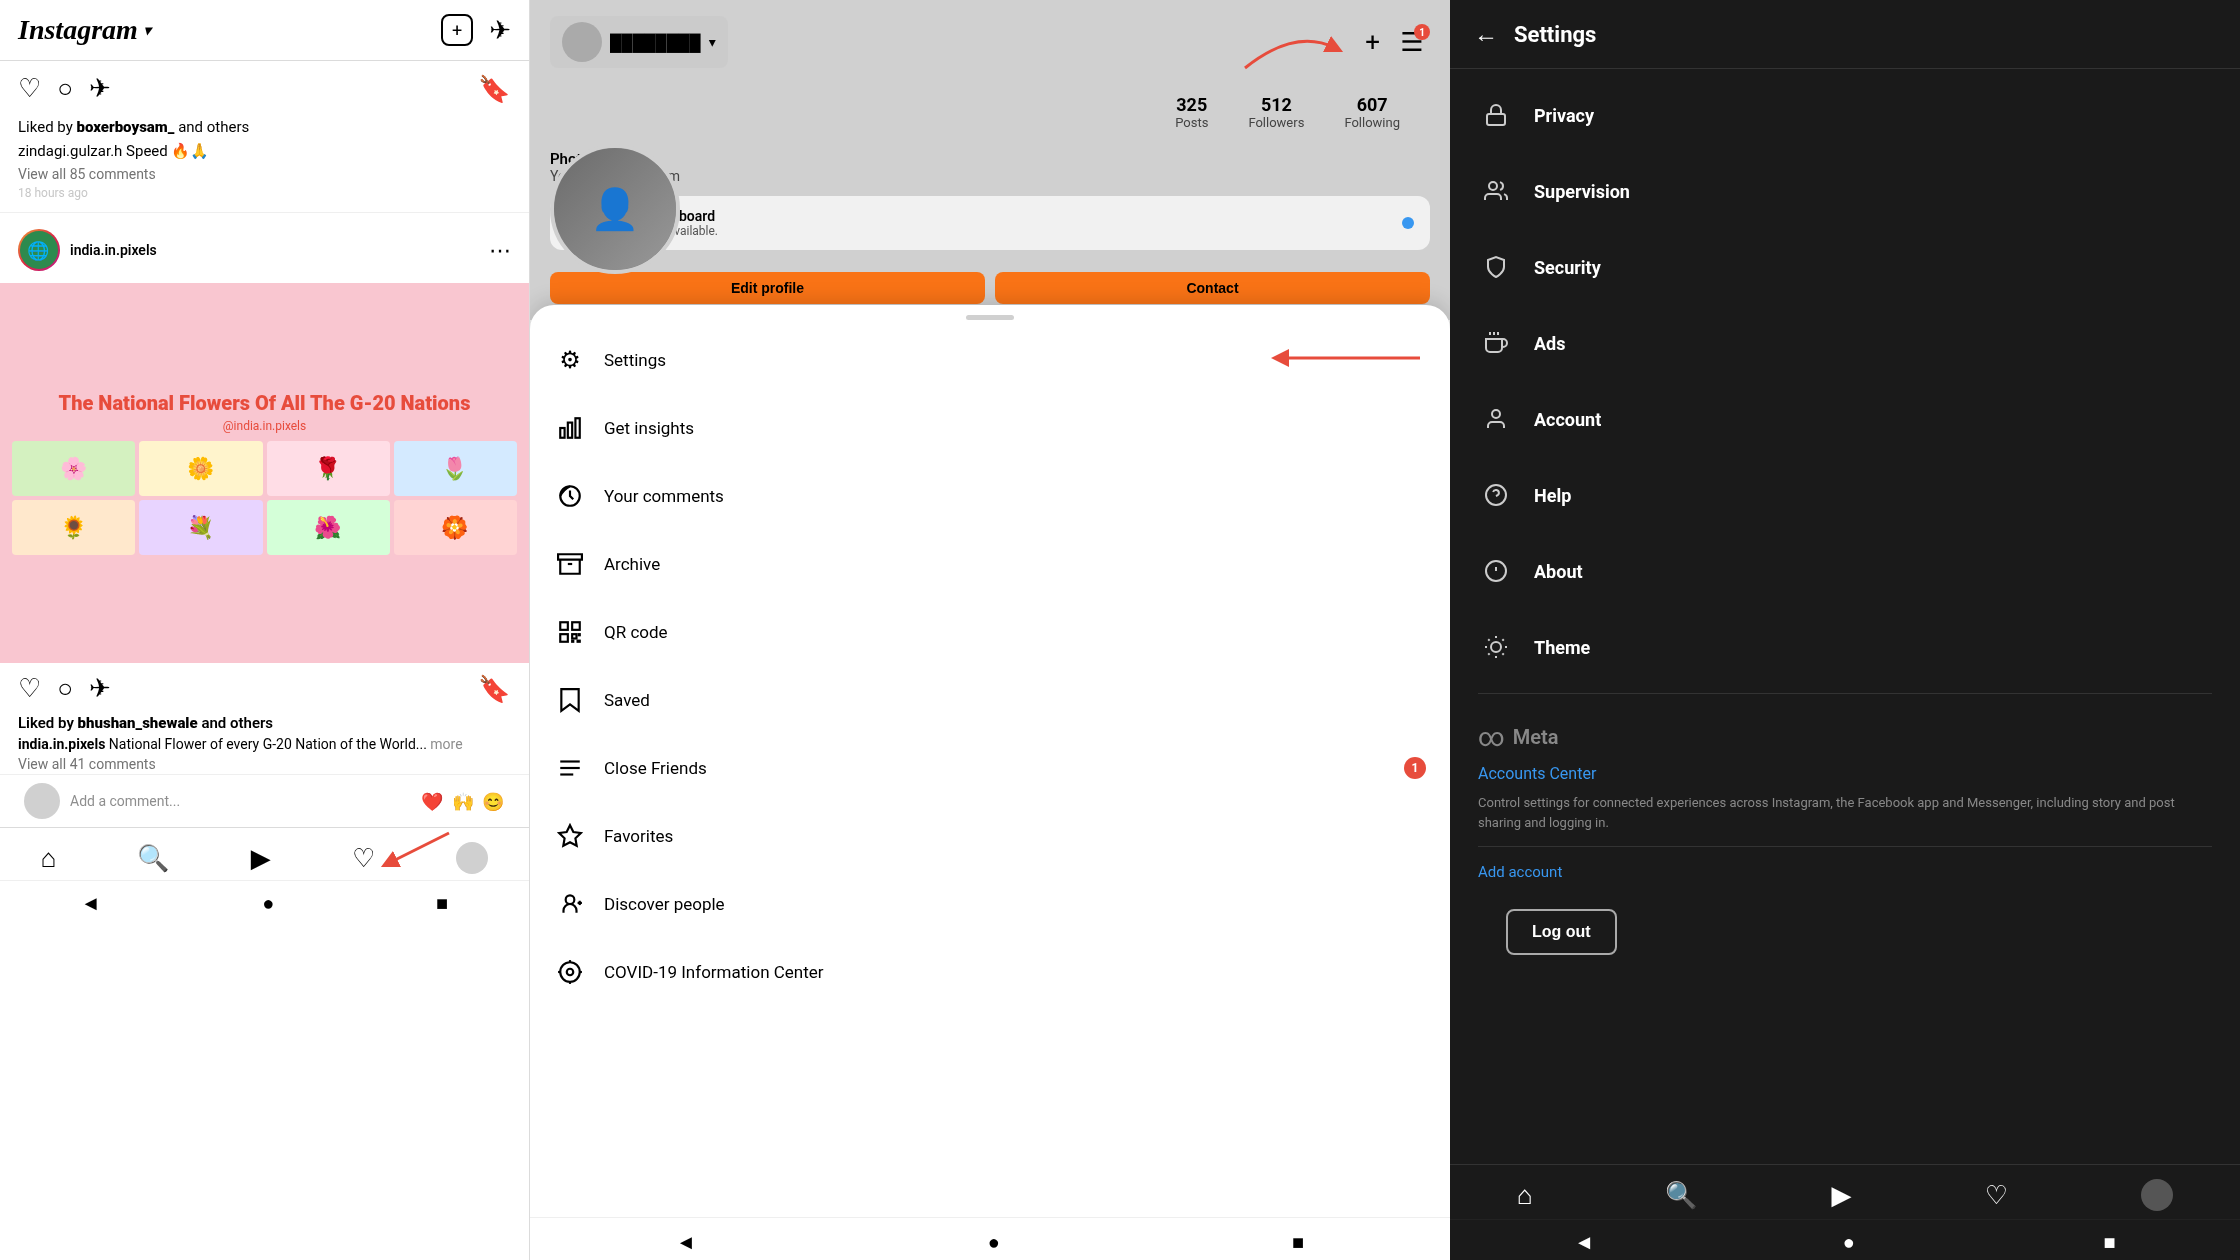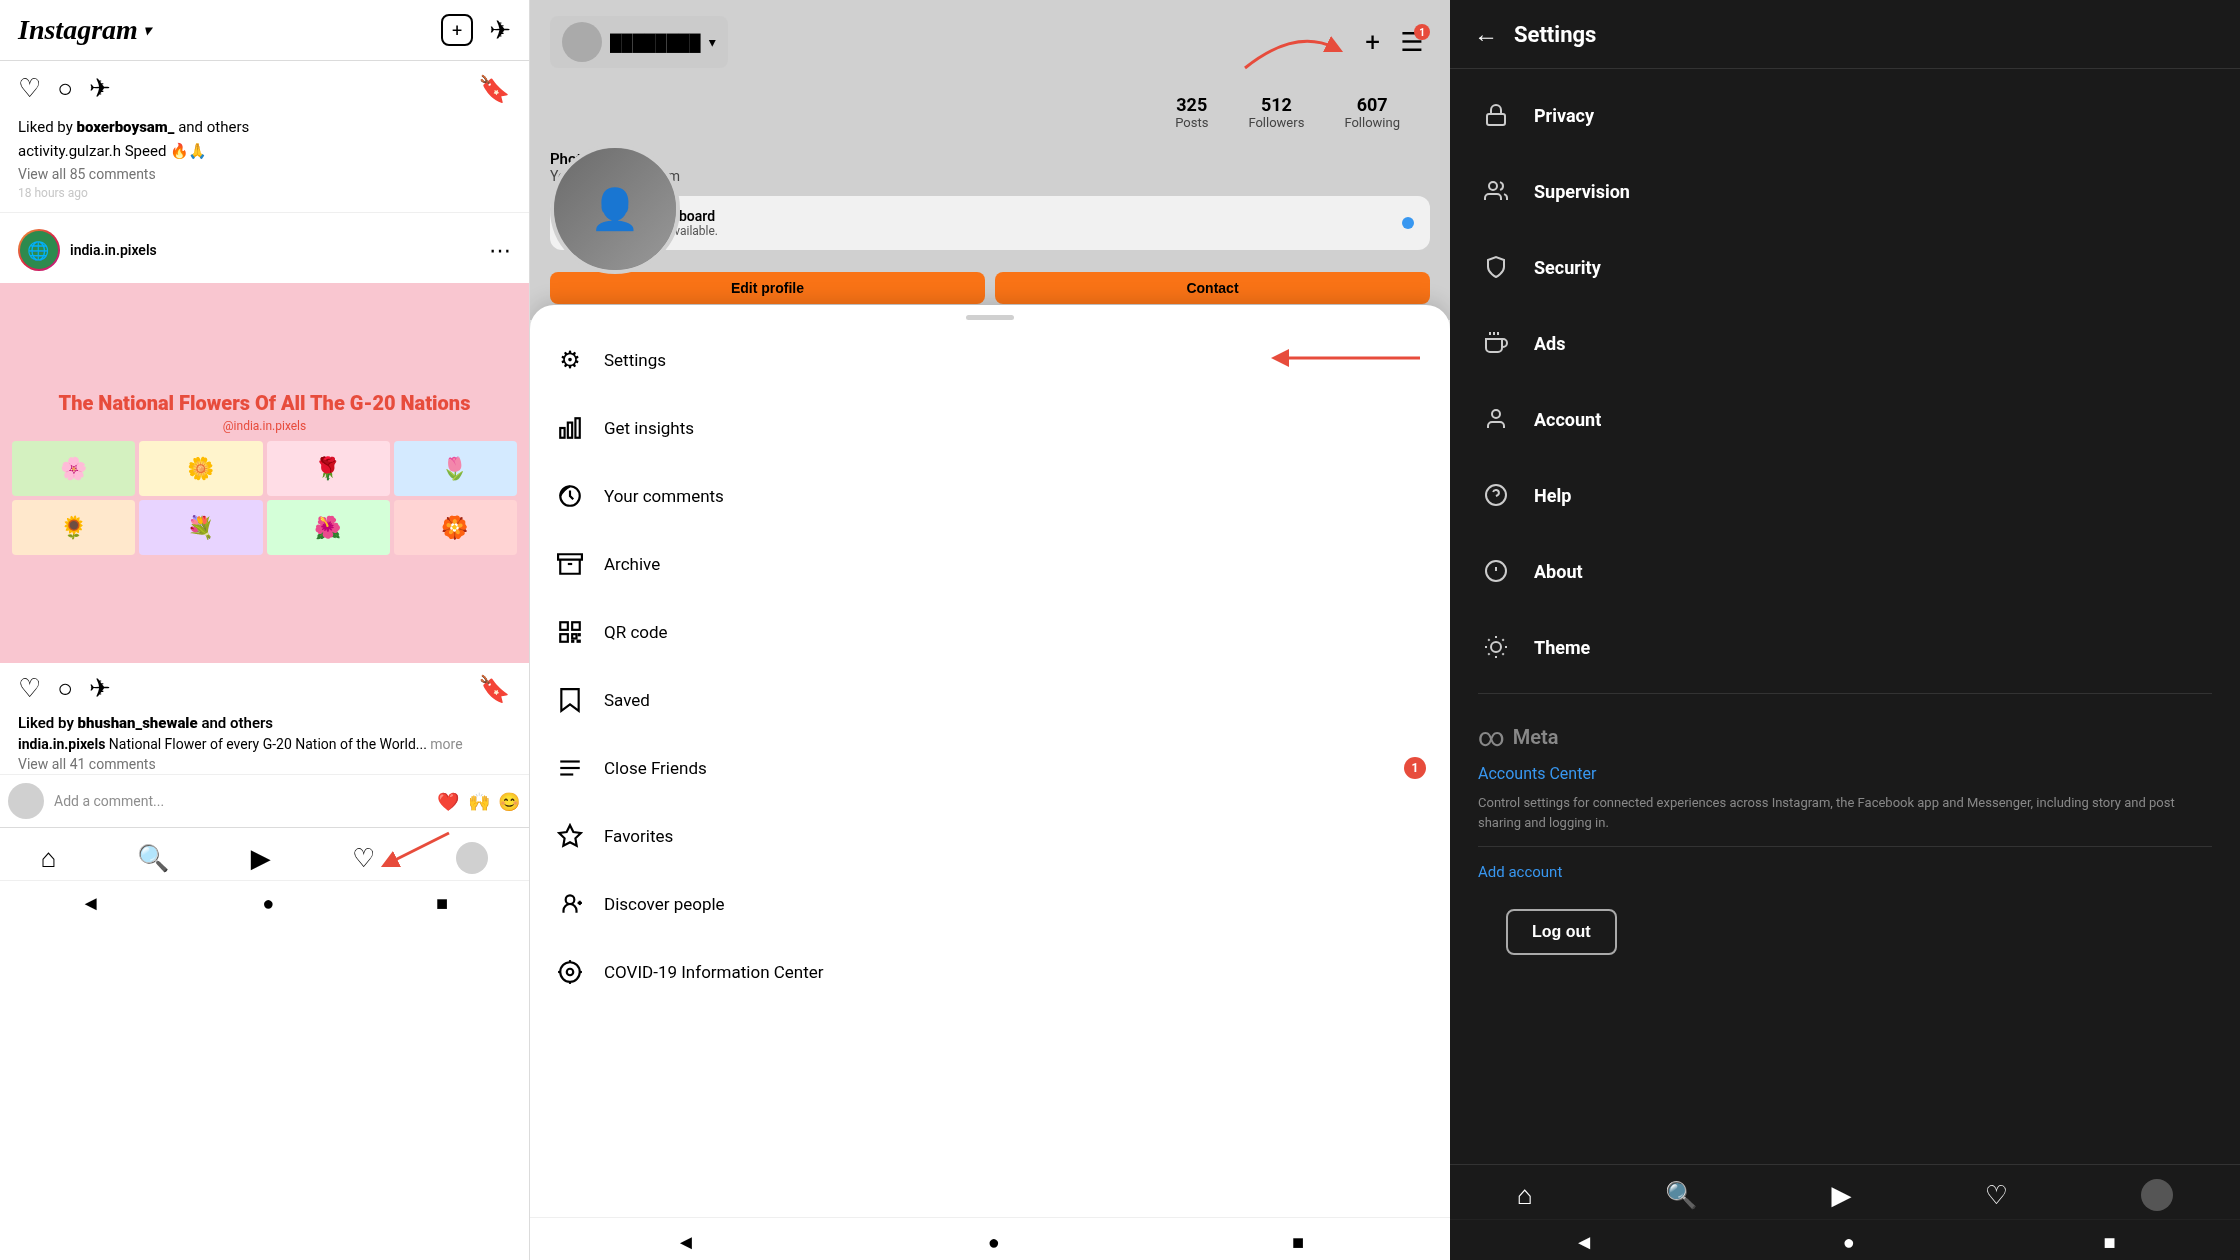--- a/index.html
+++ b/index.html
@@ -165,21 +165,21 @@
     }
 
     .post-likes2 { padding: 0 18px 4px; font-size: 15px; font-weight: 600; }
     .post-caption2 { padding: 0 18px 4px; font-size: 14px; }
     .post-caption2 b { font-weight: 700; }
     .post-comments2 { padding: 0 18px 2px; font-size: 14px; color: #737373; cursor: pointer; }
 
     .add-comment {
       display: flex;
       align-items: center;
-      padding: 8px 8px;
+      padding: 8px 24px;
       gap: 10px;
       border-top: 1px solid #efefef;
     }
     .comment-avatar {
       width: 36px; height: 36px; border-radius: 50%;
       background: #d0d0d0;
     }
     .comment-input {
       flex: 1;
       font-size: 14px;
@@ -509,21 +509,21 @@
     <span class="action-icon">🔖</span>
   </div>
 
   <div class="post-likes">
     <span>Liked by </span>
     <b>boxerboysam_</b>
     <span> and others</span>
   </div>
 
   <div class="post-caption">
-    <span>activity.gulzar.h Speed 🔥🙏</span>
+    <span>zindagi.gulzar.h Speed 🔥🙏</span>
   </div>
 
   <div class="post-comments">View all 85 comments</div>
   <div class="post-time">18 hours ago</div>
 
   <div class="post-divider"></div>
 
   <div class="post-header">
     <div class="post-user">
       <div class="avatar">

